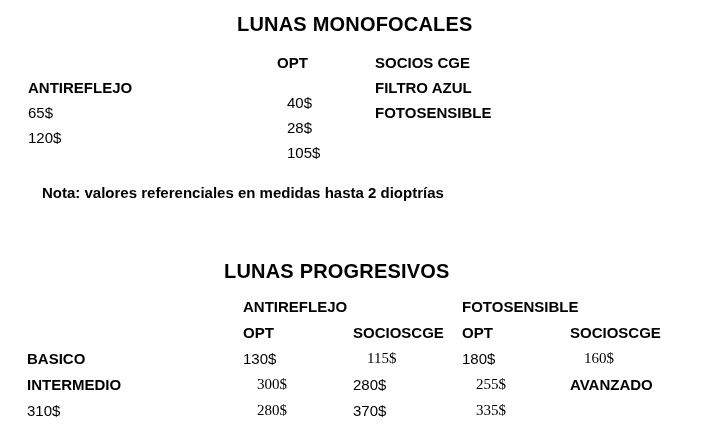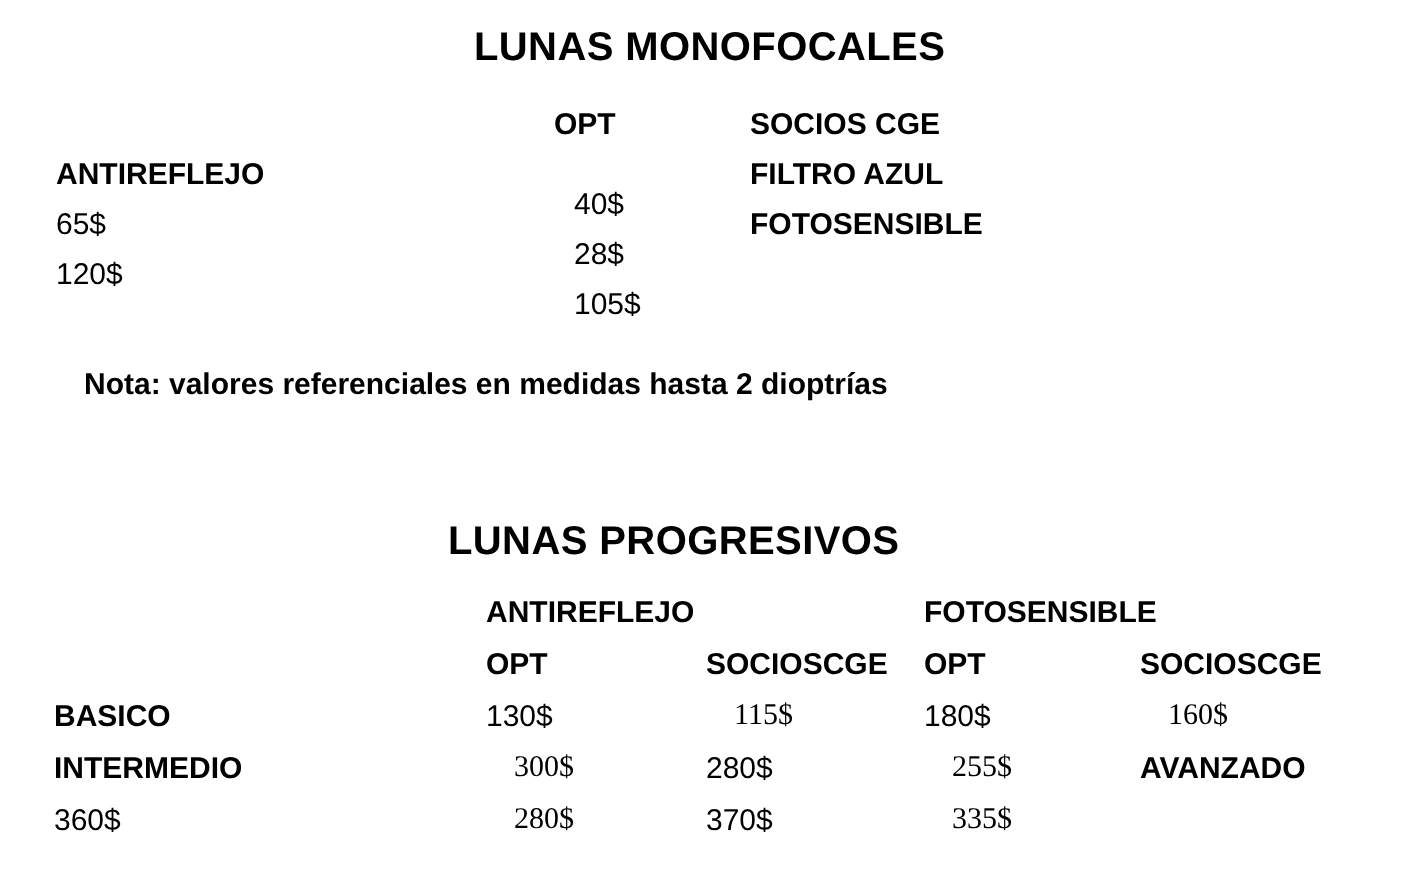--- a/index.html
+++ b/index.html
@@ -90,19 +90,19 @@
     <div class="cell indent14">115$</div>
     <div class="cell">180$</div>
     <div class="cell indent14">160$</div>
 
     <div class="cell bold">INTERMEDIO</div>
     <div class="cell indent14">300$</div>
     <div class="cell">280$</div>
     <div class="cell indent14">255$</div>
 
     <div class="cell bold">AVANZADO</div>
-    <div class="cell">360$</div>
+    <div class="cell">310$</div>
     <div class="cell indent14">280$</div>
     <div class="cell">370$</div>
     <div class="cell indent14">335$</div>
   </div>
 
 </div>
 
 </body></html>

